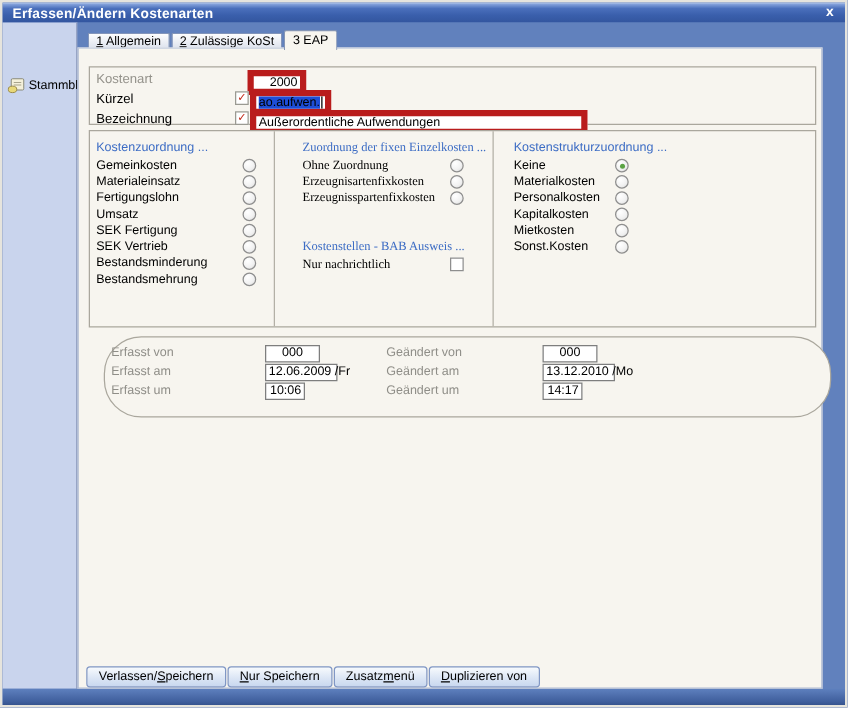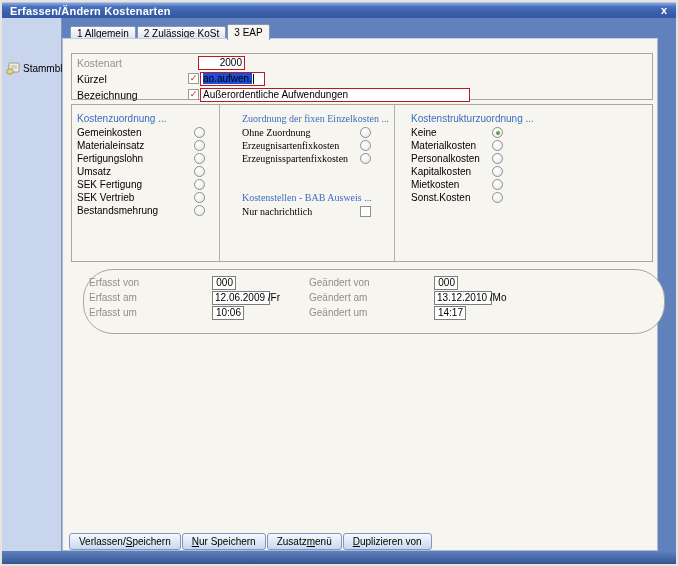--- a/index.html
+++ b/index.html
@@ -27,21 +27,21 @@
   .fs{position:absolute;border:1px solid #AAA79D;background:#F7F5EF;}
   .fs1{left:8px;top:14px;width:582px;height:47px;}
   .fs2{left:8px;top:65px;width:582px;height:158px;}
   .fs3{left:20px;top:230px;width:582px;height:65px;border-radius:30px;}
   
   .frow{position:absolute;left:0;right:0;height:14px;}
   .frow .flab{position:absolute;left:5px;top:1px;font-size:10.5px;color:#000;white-space:nowrap;}
   .frow .flab.dis{color:#94928B;}
   .chk-red{position:absolute;left:116px;top:1px;width:11px;height:11px;background:#fff;border:1px solid #9A9A92;
     font-size:9px;line-height:9px;text-align:center;color:#C42B1C;font-weight:bold;}
-  .inp{position:absolute;top:0;height:14px;line-height:12px;border:1px solid #b91c1c;background:#fff;
+  .inp{position:absolute;top:0;height:20px;line-height:12px;border:5px solid #b91c1c;background:#fff;
     font-size:10px;color:#000;padding:0 2px;white-space:nowrap;overflow:hidden;}
   .inp-kostenart{left:126px;width:47px;text-align:right;}
   .inp-kuerzel{left:128px;width:65px;}
   .inp-bez{left:128px;width:270px;}
   .selhl{background:#1d4ed8;}
   .caret{display:inline-block;width:1px;height:10px;background:#000;vertical-align:-2px;margin-left:1px;}
   
   .sep{position:absolute;top:0;bottom:0;width:1px;background:#B3B0A6;}
   .sep1{left:147px;} .sep2{left:322px;}
   .col{position:absolute;top:8px;bottom:0;}
@@ -59,21 +59,21 @@
   .cbx{position:absolute;top:1px;width:11px;height:11px;border:1px solid #8E8E8E;background:#fff;}
   .col2 .cbx{left:140px;}
   .spacer14{height:14px;} .hgap{height:13px;}
   
   .arow{position:absolute;left:0;right:0;height:14px;}
   .alab{position:absolute;top:1px;font-size:10px;color:#8F8E88;white-space:nowrap;}
   .alab.l1{left:5px;} .alab.l2{left:225px;}
   .aval{position:absolute;top:0;height:14px;line-height:12px;border:1px solid #7E7E7E;background:#fff;
     font-size:10px;color:#000;padding:0 2px;white-space:nowrap;}
   .v1{left:128px;} .v2{left:350px;}
-  .w-id{width:24px;text-align:right;} .w-date{width:58px;} .w-time{width:32px;}
+  .w-id{width:44px;text-align:center;} .w-date{width:58px;} .w-time{width:32px;}
   
   .btnrow{position:absolute;left:6px;top:494px;display:flex;gap:1px;}
   .btn{height:17px;line-height:15px;padding:0 9px;font-size:10px;color:#000;
     background:linear-gradient(#F7FAFD,#DCE6F5 55%,#C9D8EF);border:1px solid #8097C5;border-radius:3px;white-space:nowrap;}
   .btn .mn{text-decoration:underline;}
   
   .strip{position:absolute;left:0;right:0;top:549px;height:13px;background:linear-gradient(#5E80BE,#3F5E9C 80%,#36538D);}
 </style>
 </head>
 <body>
@@ -150,20 +150,24 @@
             </div>
           <div class="opt">
               <span class="lbl">SEK Fertigung</span>
               <span class="radio"></span>
             </div>
           <div class="opt">
               <span class="lbl">SEK Vertrieb</span>
               <span class="radio"></span>
             </div>
           <div class="opt">
+              <span class="lbl">Bestandsminderung</span>
+              <span class="radio"></span>
+            </div>
+          <div class="opt">
               <span class="lbl">Bestandsmehrung</span>
               <span class="radio"></span>
             </div>
         </div>
 
         <div class="col col2">
           <div class="ghead">Zuordnung der fixen Einzelkosten ...</div>
           <div class="opt">
               <span class="lbl">Ohne Zuordnung</span>
               <span class="radio"></span>

